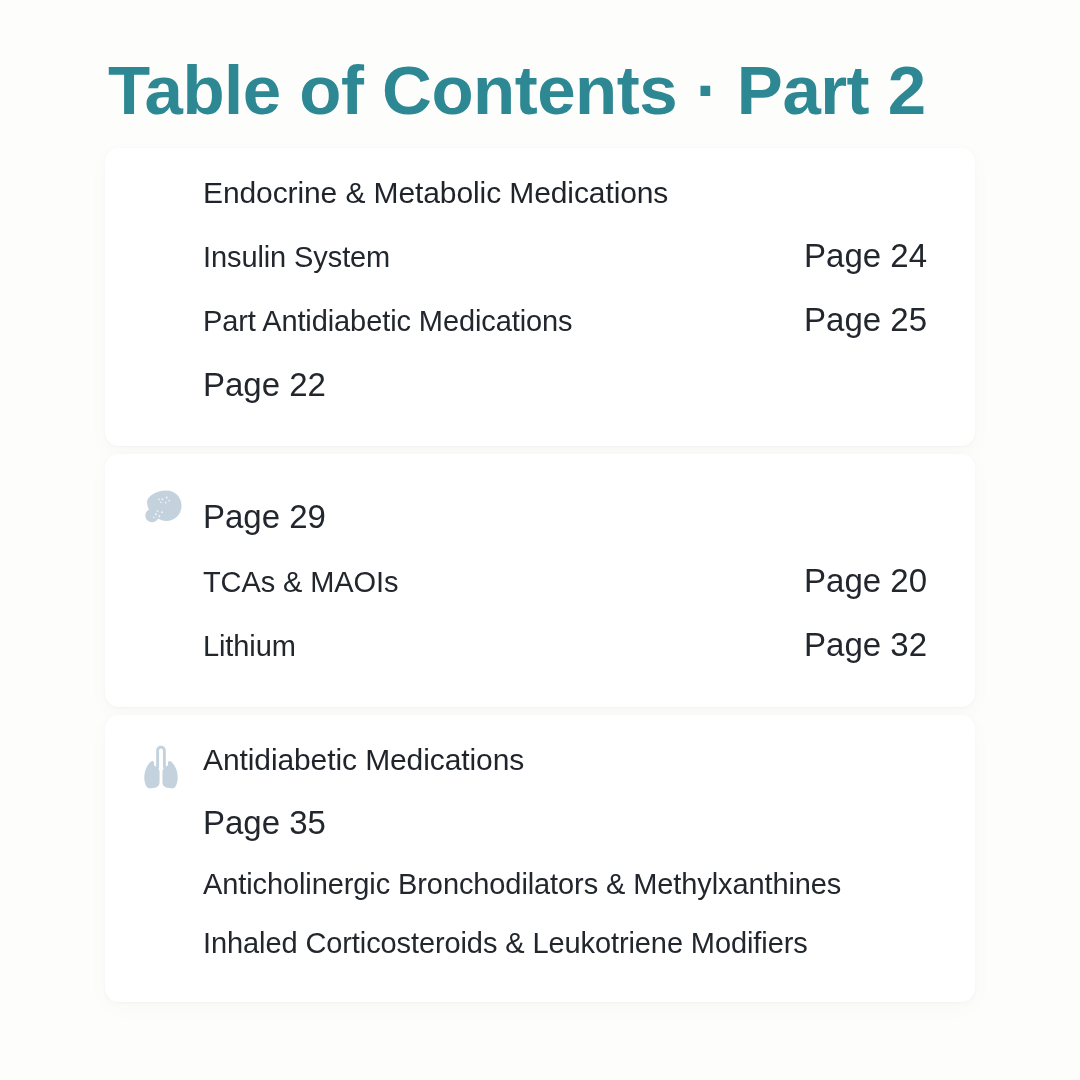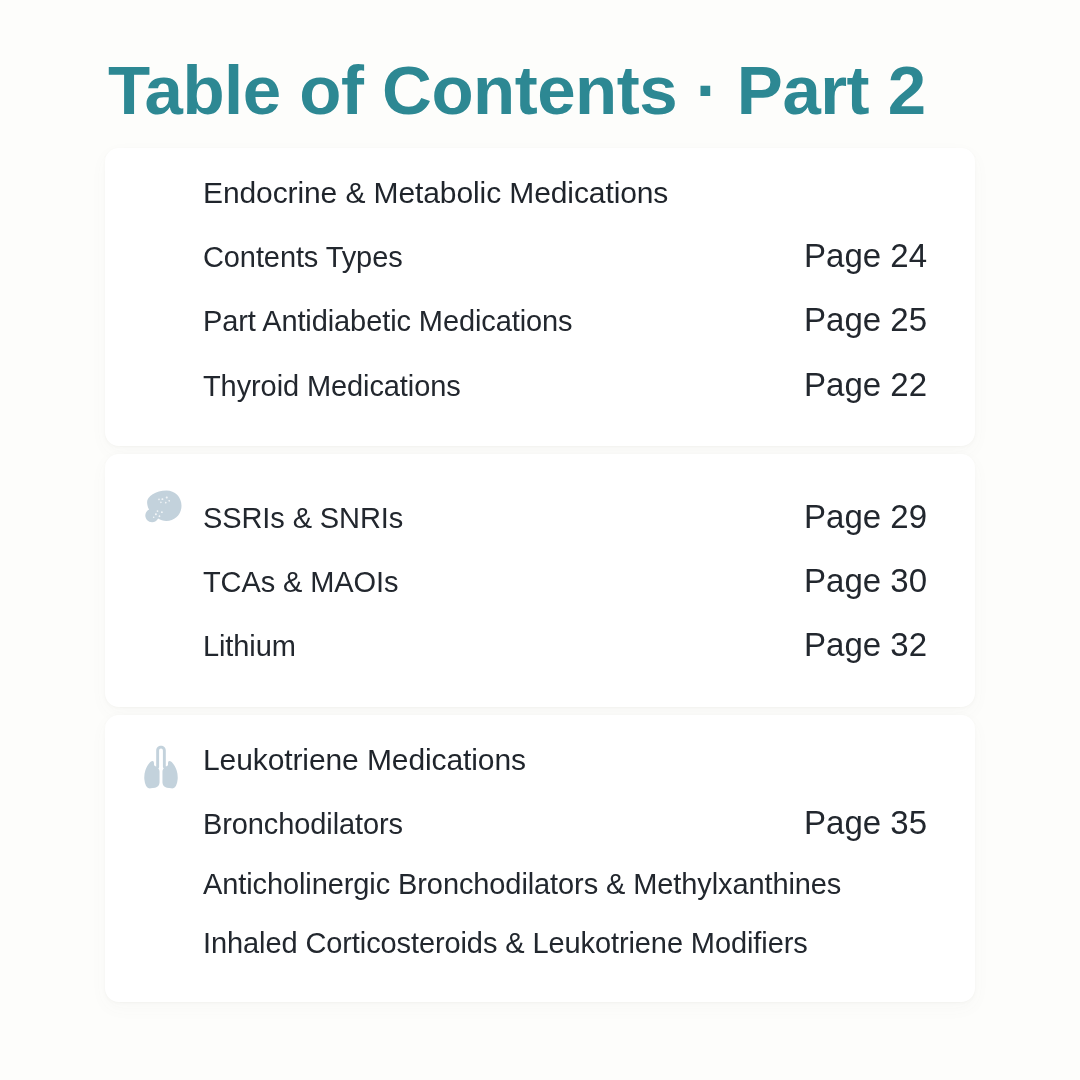--- a/index.html
+++ b/index.html
@@ -115,68 +115,65 @@
 
 <div id="page">
 
   <h1 id="toc-title">Table of Contents · Part 2</h1>
 
   <div id="cards">
       <div class="card">
         <div class="card-heading">Endocrine &amp; Metabolic Medications</div>
         <div class="entries">
           <div class="entry">
-            <span class="entry-title">Contents Types</span>
+            <span class="entry-title">Insulin System</span>
             <span class="entry-page">Page 24</span>
           </div>
           <div class="entry">
             <span class="entry-title">Part Antidiabetic Medications</span>
             <span class="entry-page">Page 25</span>
           </div>
           <div class="entry">
-            <span class="entry-title">Thyroid Medications</span>
             <span class="entry-page">Page 22</span>
           </div>
         </div>
       </div>
       <div class="card">
         <div class="section-icon">
           <svg width="52" height="52" viewBox="0 0 52 52" aria-hidden="true">
             <path fill="#c3d2dc" d="M31.5 8.5c8.4 0 15 6.6 15 15.2 0 8.6-6.6 15.3-15.2 15.3-3.1 0-5.9-.9-8.2-2.4-1.1 2.2-3.4 3.7-6 3.7-3.8 0-6.8-3-6.8-6.7 0-2.7 1.5-5 3.8-6.1-1.3-2.2-2-4.8-2-7.6C12.1 14.7 20.6 8.5 31.5 8.5z"></path>
             <path fill="#ffffff" fill-opacity="0.75" d="M26.4 17.2c0-.5.5-.9 1-.9s1 .4 1 .9-.5.9-1 .9-1-.4-1-.9zm4.3-1.6c0-.5.5-1 1.1-1s1 .5 1 1-.4 1-1 1-1.1-.5-1.1-1zm-7.2 1.1c.4-.3.9-.2 1.2.2.3.4.2.9-.2 1.2-.4.3-.9.2-1.2-.2-.3-.4-.2-.9.2-1.2zm10.2 1.4c.4-.3.9-.2 1.2.2.3.4.2.9-.2 1.2-.4.3-.9.2-1.2-.2-.3-.4-.2-.9.2-1.2zm-8.1 1.5c.4-.2.9 0 1.1.4.2.4 0 .9-.4 1.1-.4.2-.9 0-1.1-.4-.2-.4 0-.9.4-1.1zm4.9.2c.4-.2.9 0 1.1.5.2.4 0 .9-.5 1.1-.4.2-.9 0-1.1-.5-.2-.4 0-.9.5-1.1z"></path>
             <path fill="#ffffff" fill-opacity="0.8" d="M20.2 31.6c.4-.4 1-.4 1.4 0 .4.4.4 1 0 1.4-.4.4-1 .4-1.4 0-.4-.4-.4-1 0-1.4zm3.8 1.9c.4-.3 1-.1 1.2.3.3.4.1 1-.3 1.2-.4.3-1 .1-1.2-.3-.3-.4-.1-1 .3-1.2zm-1.5-5.3c.5 0 .9.4.9.9s-.4.9-.9.9-.9-.4-.9-.9.4-.9.9-.9zm4.2 1.1c.5-.1 1 .2 1.1.7.1.5-.2 1-.7 1.1-.5.1-1-.2-1.1-.7-.1-.5.2-1 .7-1.1zm-8 5.1c.5 0 .8.4.8.8 0 .5-.4.8-.8.8-.5 0-.8-.4-.8-.8 0-.5.4-.8.8-.8z"></path>
           </svg>
         </div>
         <div class="entries">
           <div class="entry">
-            <span class="entry-title">SSRIs &amp; SNRIs</span>
             <span class="entry-page">Page 29</span>
           </div>
           <div class="entry">
             <span class="entry-title">TCAs &amp; MAOIs</span>
-            <span class="entry-page">Page 30</span>
+            <span class="entry-page">Page 20</span>
           </div>
           <div class="entry">
             <span class="entry-title">Lithium</span>
             <span class="entry-page">Page 32</span>
           </div>
         </div>
       </div>
       <div class="card">
         <div class="section-icon">
           <svg width="54" height="54" viewBox="0 0 54 54" aria-hidden="true">
             <path fill="#c3d2dc" d="M27 6.5c1.05 0 1.9.85 1.9 1.9v16.4c0 .6.25 1.15.7 1.5l3.3 2.6c.6.5 1.5.4 2-.25.5-.65.4-1.55-.25-2.05l-2.85-2.25V8.4c0-2.6-2.15-4.7-4.8-4.7s-4.8 2.1-4.8 4.7v16.05l-2.85 2.25c-.65.5-.75 1.4-.25 2.05.5.65 1.4.75 2 .25l3.3-2.6c.45-.35.7-.9.7-1.5V8.4c0-1.05.85-1.9 1.9-1.9z"></path>
             <path fill="#c3d2dc" d="M20 19.3c-1.1-.55-2.45-.35-3.35.5-2.4 2.3-4.2 5.2-5.25 8.45-.95 2.9-1.3 6-1.05 9.05.2 2.35.75 4.55 1.65 6.45.85 1.8 2.75 2.85 4.7 2.6l4.4-.6c2.55-.35 4.45-2.55 4.45-5.15V29.6c0-1.55-.75-3-2-3.9l-3.55-2.55v-1.9c0-.8-.45-1.55-1.15-1.95z"></path>
             <path fill="#c3d2dc" d="M34 19.3c1.1-.55 2.45-.35 3.35.5 2.4 2.3 4.2 5.2 5.25 8.45.95 2.9 1.3 6 1.05 9.05-.2 2.35-.75 4.55-1.65 6.45-.85 1.8-2.75 2.85-4.7 2.6l-4.4-.6c-2.55-.35-4.45-2.55-4.45-5.15V29.6c0-1.55.75-3 2-3.9l3.55-2.55v-1.9c0-.8.45-1.55 1.15-1.95z"></path>
           </svg>
         </div>
-        <div class="card-heading">Leukotriene Medications</div>
+        <div class="card-heading">Antidiabetic Medications</div>
         <div class="entries">
           <div class="entry">
-            <span class="entry-title">Bronchodilators</span>
             <span class="entry-page">Page 35</span>
           </div>
           <div class="entry">
             <span class="entry-title">Anticholinergic Bronchodilators &amp; Methylxanthines</span>
           </div>
           <div class="entry">
             <span class="entry-title">Inhaled Corticosteroids &amp; Leukotriene Modifiers</span>
           </div>
         </div>
       </div>

